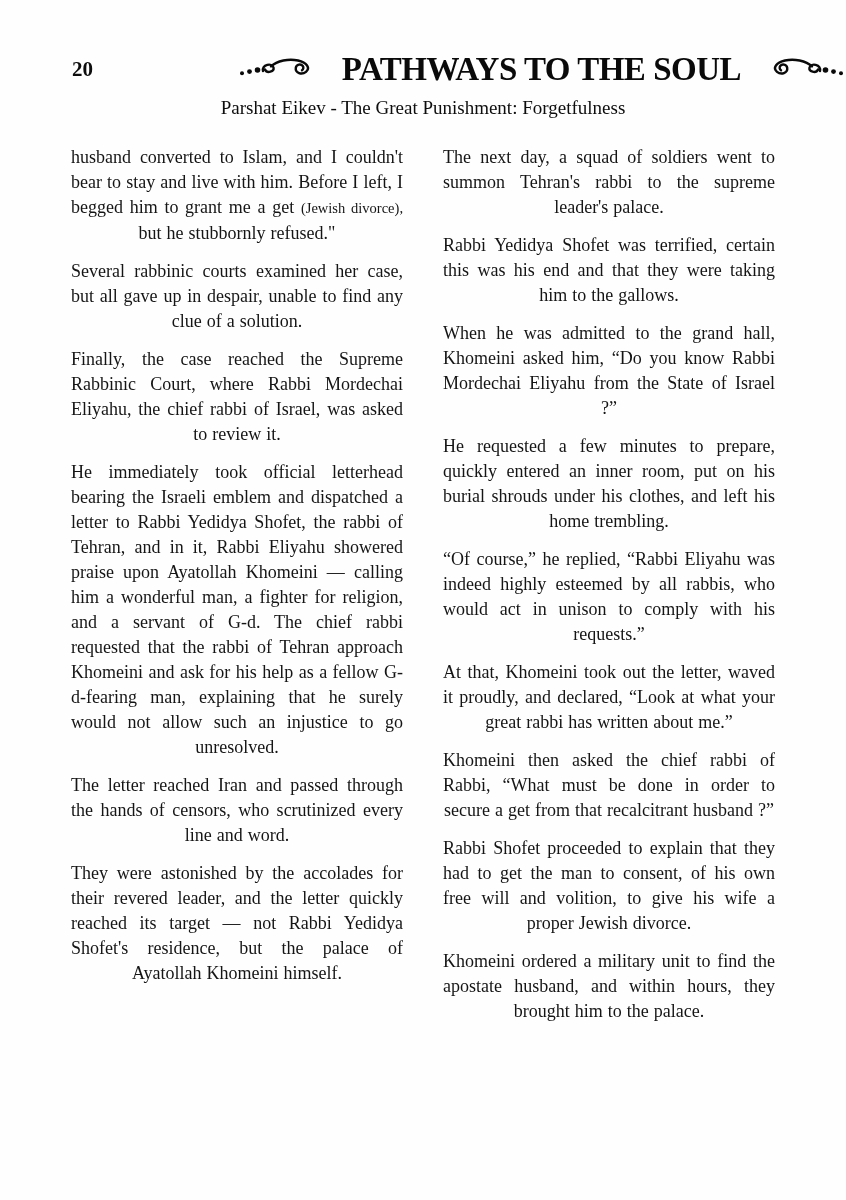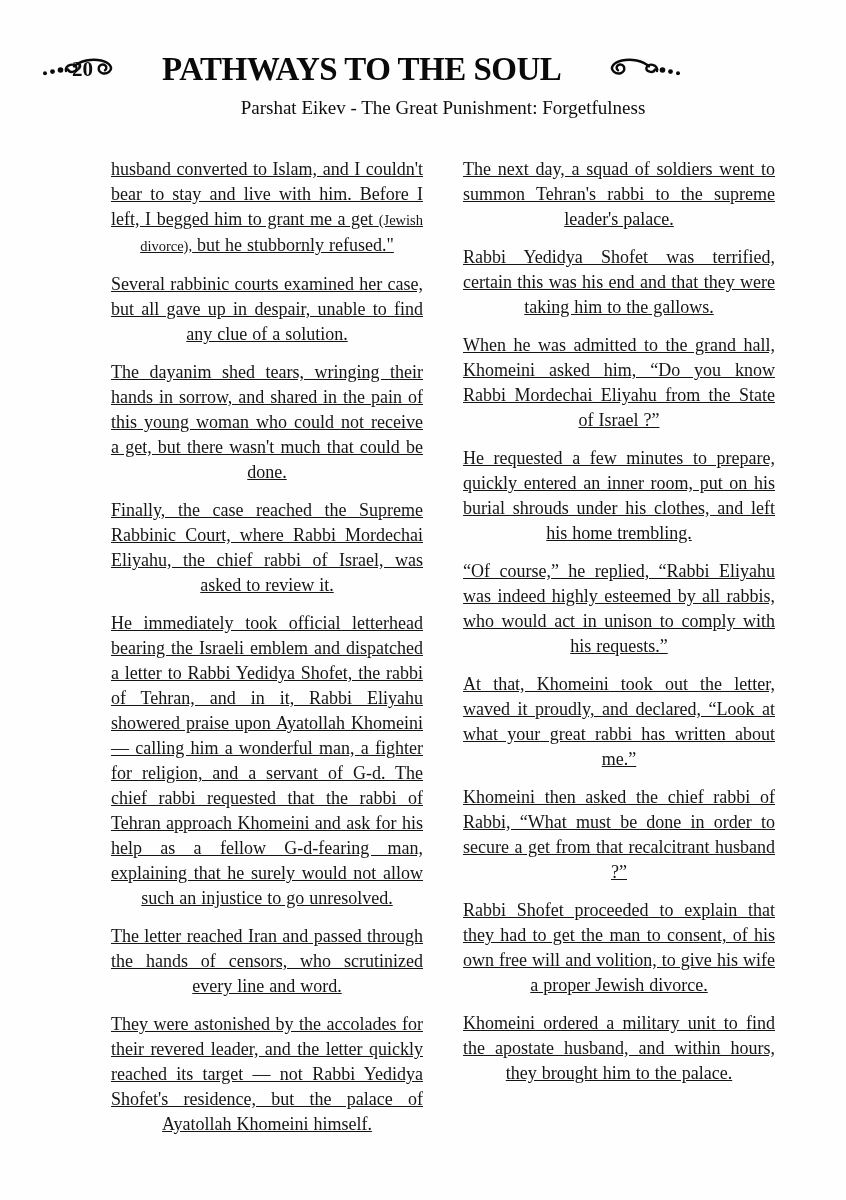--- a/index.html
+++ b/index.html
@@ -10,39 +10,38 @@
   }
   .page {
     position: relative;
     width: 846px;
     height: 1200px;
     margin: 0 auto;
     background: #fefefe;
     color: #151515;
     font-family: "Liberation Serif", "DejaVu Serif", serif;
     overflow: hidden;
-    padding-left: 40px;
   }
   .page-header {
     padding-top: 50px;
     text-align: center;
   }
   .page-number {
     position: absolute;
     left: 72px;
     top: 57px;
     font-size: 21px;
     font-weight: bold;
     color: #0d0d0d;
   }
   .masthead {
     display: flex;
-    justify-content: flex-start;
+    justify-content: flex-end;
     align-items: center;
-    gap: 26px;
+    gap: 9px;
     height: 38px;
   }
   .masthead-title {
     margin: 0;
     font-size: 33px;
     line-height: 38px;
     font-weight: bold;
     letter-spacing: -0.5px;
     white-space: nowrap;
     color: #0a0a0a;
@@ -65,28 +64,27 @@
     color: #0d0d0d;
   }
   .columns {
     display: flex;
     gap: 40px;
     padding: 0 71px;
     margin-top: 25px;
   }
   .col { width: 332px; }
   .col p {
-    margin: 12px 0 13px 0;
+    margin: 0 0 13px 0;
     font-size: 18px;
     line-height: 25px;
     text-align: justify;
     text-align-last: center;
     hyphens: none;
     word-spacing: 0.5px;
-    text-decoration: underline;
   }
   .inline-gloss { font-size: 14.5px; }
 </style>
 </head>
 <body>
 
 <div class="page">
 
   <header class="page-header">
     <div class="page-number">20</div>
@@ -112,21 +110,20 @@
     </div>
 
     <h2 class="article-subtitle">Parshat Eikev - The Great Punishment: Forgetfulness</h2>
   </header>
 
   <main class="columns">
 
     <section class="col">
       <p><span>husband converted to Islam, and I couldn't bear to stay and live with him. Before I left, I begged him to grant me a get </span><span class="inline-gloss">(Jewish divorce),</span><span> but he stubbornly refused."</span></p>
       <p>Several rabbinic courts examined her case, but all gave up in despair, unable to find any clue of a solution.</p>
-      <p>The dayanim shed tears, wringing their hands in sorrow, and shared in the pain of this young woman who could not receive a get, but there wasn't much that could be done.</p>
       <p>Finally, the case reached the Supreme Rabbinic Court, where Rabbi Mordechai Eliyahu, the chief rabbi of Israel, was asked to review it.</p>
       <p>He immediately took official letterhead bearing the Israeli emblem and dispatched a letter to Rabbi Yedidya Shofet, the rabbi of Tehran, and in it, Rabbi Eliyahu showered praise upon Ayatollah Khomeini — calling him a wonderful man, a fighter for religion, and a servant of G-d. The chief rabbi requested that the rabbi of Tehran approach Khomeini and ask for his help as a fellow G-d-fearing man, explaining that he surely would not allow such an injustice to go unresolved.</p>
       <p>The letter reached Iran and passed through the hands of censors, who scrutinized every line and word.</p>
       <p>They were astonished by the accolades for their revered leader, and the letter quickly reached its target — not Rabbi Yedidya Shofet's residence, but the palace of Ayatollah Khomeini himself.</p>
     </section>
 
     <section class="col">
       <p>The next day, a squad of soldiers went to summon Tehran's rabbi to the supreme leader's palace.</p>
       <p>Rabbi Yedidya Shofet was terrified, certain this was his end and that they were taking him to the gallows.</p>
       <p>When he was admitted to the grand hall, Khomeini asked him, “Do you know Rabbi Mordechai Eliyahu from the State of Israel ?”</p>

